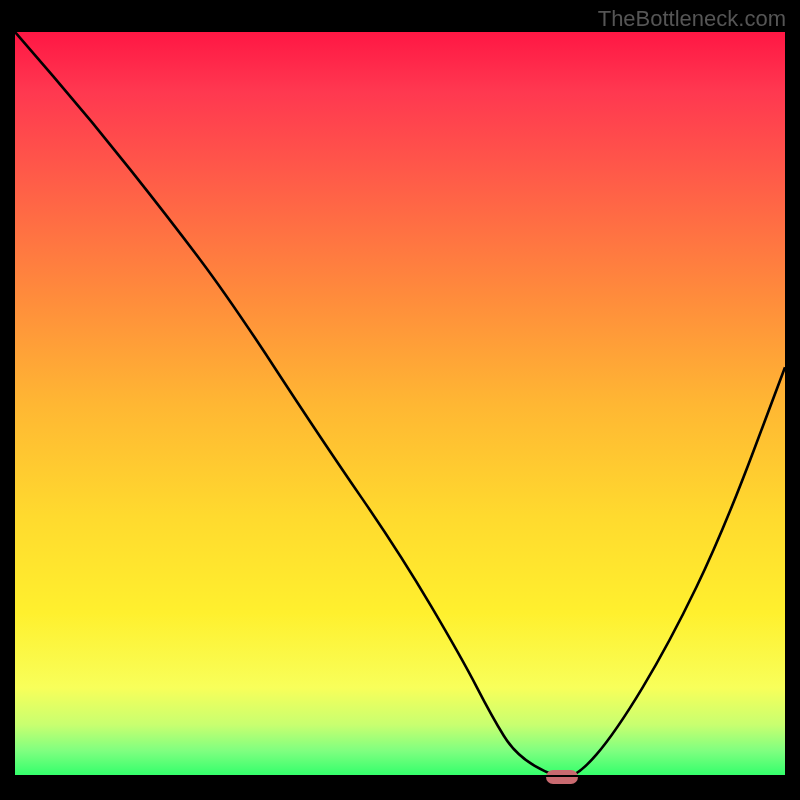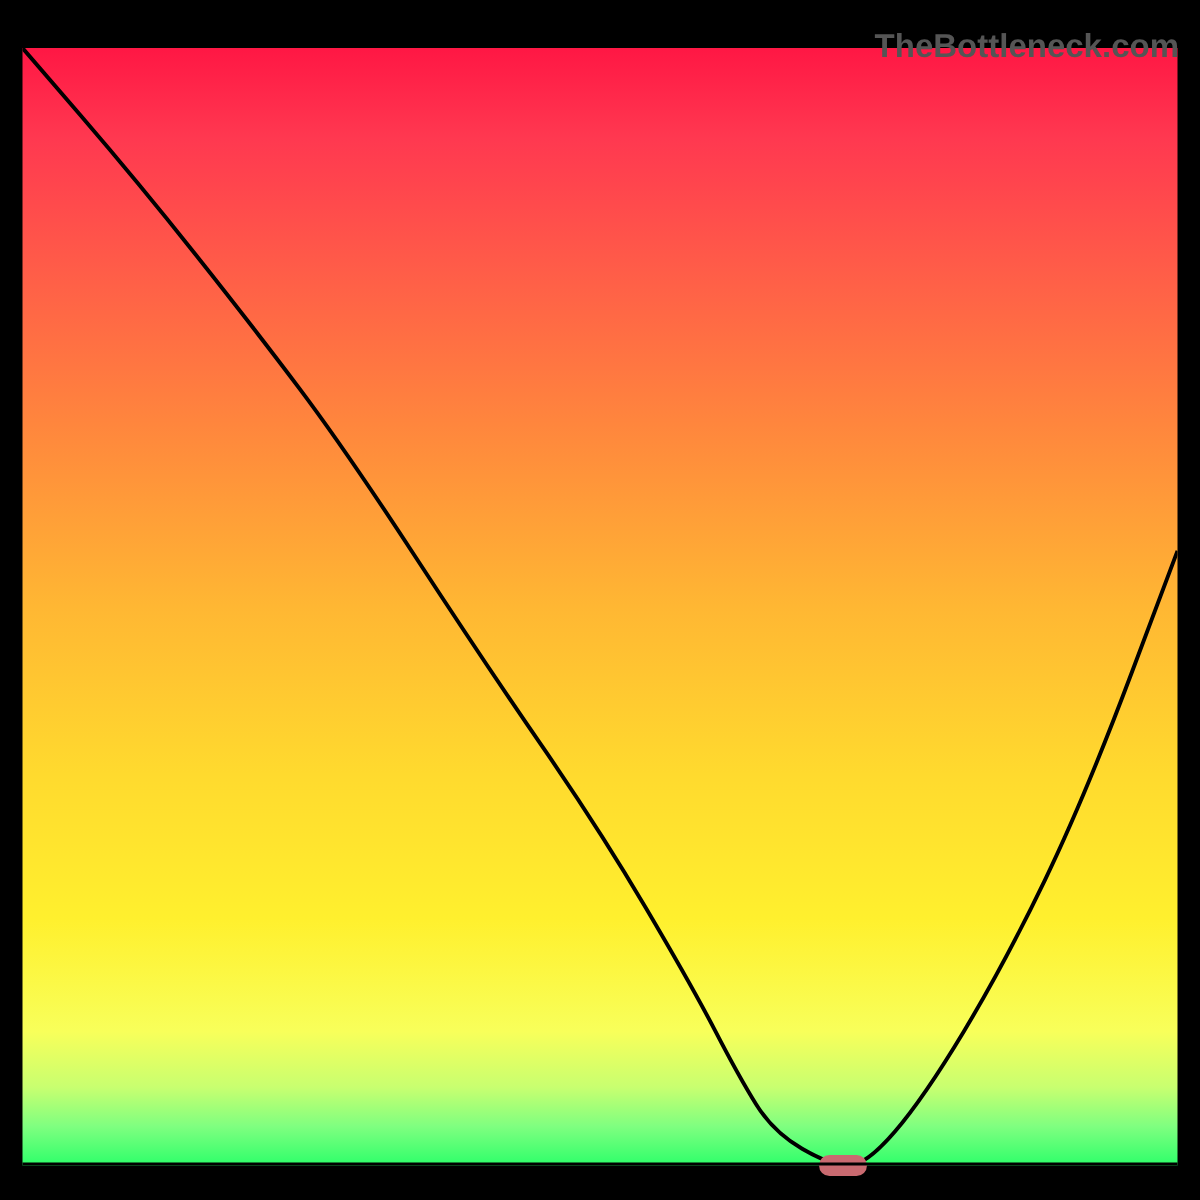--- a/index.html
+++ b/index.html
@@ -6,25 +6,25 @@
   body {
     width: 800px;
     height: 800px;
     background: #000;
     position: relative;
     font-family: Arial, sans-serif;
     overflow: hidden;
   }
   .watermark {
     position: absolute;
-    top: 18px;
+    top: 6px;
     right: 14px;
     color: #555;
     font-size: 22px;
-    font-weight: 700;
+    font-weight: 400;
     z-index: 10;
   }
   .chart-area {
     position: absolute;
     left: 15px;
     top: 32px;
     width: 770px;
     height: 745px;
   }
   .gradient-bg {

